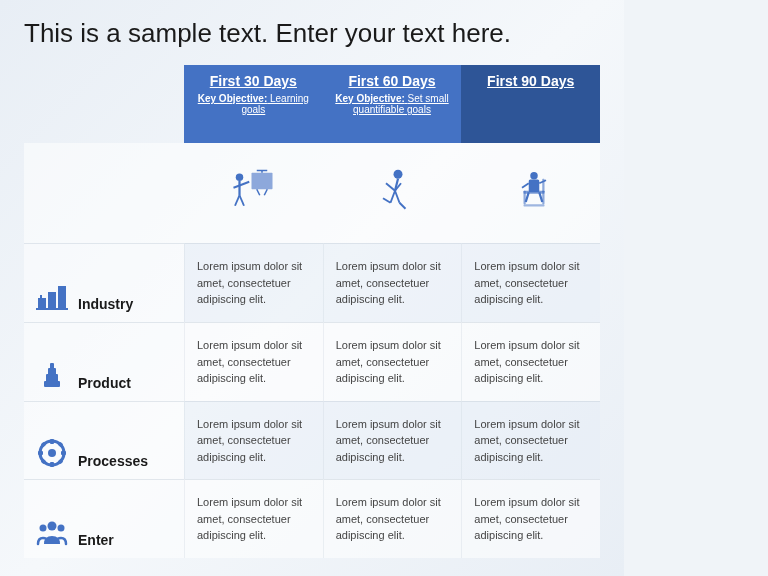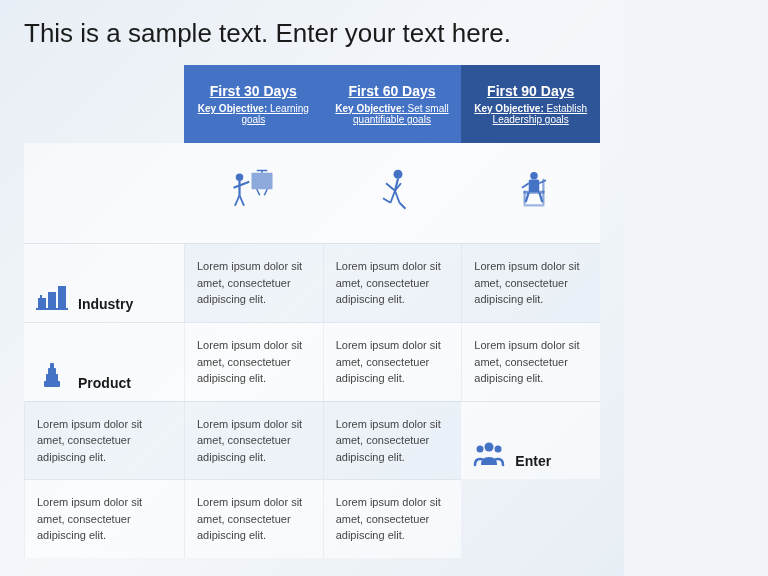--- a/index.html
+++ b/index.html
@@ -36,21 +36,20 @@
 
     
     .header-empty {
       background: transparent;
     }
 
     .header-cell {
       display: flex;
       flex-direction: column;
       align-items: center;
-      justify-content: center;
       padding: 8px 10px;
       text-align: center;
     }
 
     .header-cell.blue {
       background: #4472c4;
     }
     .header-cell.dark-blue {
       background: #2e5597;
     }
@@ -162,24 +161,20 @@
     <div class="header-cell blue">
       <div class="header-title">First 60 Days</div>
       <div class="header-subtitle">
         <strong>Key Objective:</strong>
         <span>Set small quantifiable goals</span>
       </div>
     </div>
 
     <div class="header-cell dark-blue">
       <div class="header-title">First 90 Days</div>
-      <div class="header-subtitle">
-        <strong>Key Objective:</strong>
-        <span>Establish Leadership goals</span>
-      </div>
     </div>
 
     <div class="icon-row-empty row-bg-light"></div>
 
     <div class="icon-cell row-bg-light">
       <svg class="figure-icon" viewBox="0 0 80 70" fill="#4472c4">
 
         <rect x="38" y="8" width="28" height="22" rx="1" fill="#4472c4" opacity="0.6"></rect>
         <line x1="52" y1="8" x2="52" y2="5" stroke="#4472c4" stroke-width="2"></line>
         <line x1="45" y1="5" x2="59" y2="5" stroke="#4472c4" stroke-width="2"></line>
@@ -252,20 +247,37 @@
           <rect x="12" y="9" width="8" height="7" rx="1"></rect>
           <rect x="14" y="4" width="4" height="6" rx="1"></rect>
         </svg>
       </div>
       <span class="row-label-text">Product</span>
     </div>
     <div class="data-cell row-bg-light">Lorem ipsum dolor sit amet, consectetuer adipiscing elit.</div>
     <div class="data-cell row-bg-light">Lorem ipsum dolor sit amet, consectetuer adipiscing elit.</div>
     <div class="data-cell row-bg-light">Lorem ipsum dolor sit amet, consectetuer adipiscing elit.</div>
 
+    <div class="row-label row-bg-mid">
+      <div class="row-icon">
+        <svg width="32" height="32" viewBox="0 0 32 32" fill="#4472c4">
+          <path d="M16 4 A12 12 0 0 1 28 16 A12 12 0 0 1 16 28 A12 12 0 0 1 4 16 A12 12 0 0 1 16 4 Z" fill="none" stroke="#4472c4" stroke-width="3"></path>
+          <circle cx="16" cy="16" r="4" fill="#4472c4"></circle>
+          <rect x="14" y="2" width="4" height="5" rx="1"></rect>
+          <rect x="14" y="25" width="4" height="5" rx="1"></rect>
+          <rect x="2" y="14" width="5" height="4" rx="1"></rect>
+          <rect x="25" y="14" width="5" height="4" rx="1"></rect>
+          <rect x="5.5" y="5.5" width="4" height="4" rx="1" transform="rotate(45 7.5 7.5)"></rect>
+          <rect x="22.5" y="5.5" width="4" height="4" rx="1" transform="rotate(45 24.5 7.5)"></rect>
+          <rect x="5.5" y="22.5" width="4" height="4" rx="1" transform="rotate(45 7.5 24.5)"></rect>
+          <rect x="22.5" y="22.5" width="4" height="4" rx="1" transform="rotate(45 24.5 24.5)"></rect>
+        </svg>
+      </div>
+      <span class="row-label-text">Processes</span>
+    </div>
     <div class="data-cell row-bg-mid">Lorem ipsum dolor sit amet, consectetuer adipiscing elit.</div>
     <div class="data-cell row-bg-mid">Lorem ipsum dolor sit amet, consectetuer adipiscing elit.</div>
     <div class="data-cell row-bg-mid">Lorem ipsum dolor sit amet, consectetuer adipiscing elit.</div>
 
     <div class="row-label row-bg-light">
       <div class="row-icon">
         <svg width="32" height="32" viewBox="0 0 32 32" fill="#4472c4">
 
           <circle cx="16" cy="10" r="4.5" fill="#4472c4"></circle>
           <path d="M8 28 Q8 20 16 20 Q24 20 24 28 Z" fill="#4472c4"></path>

